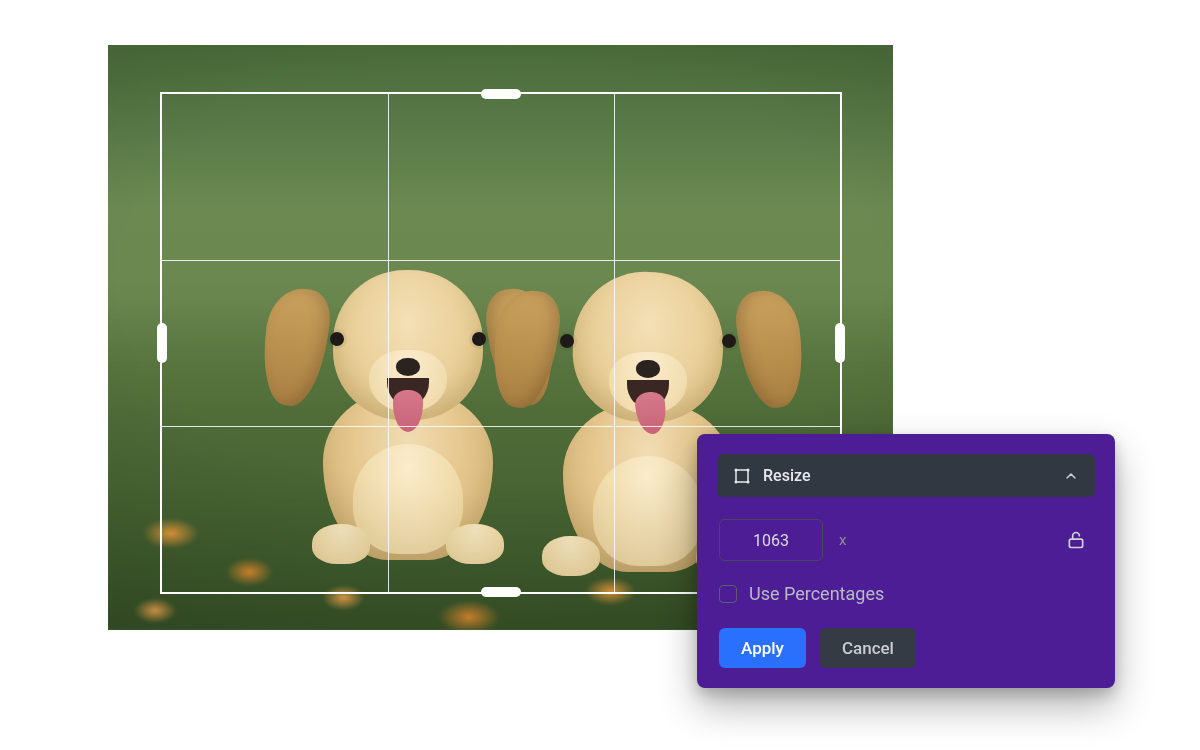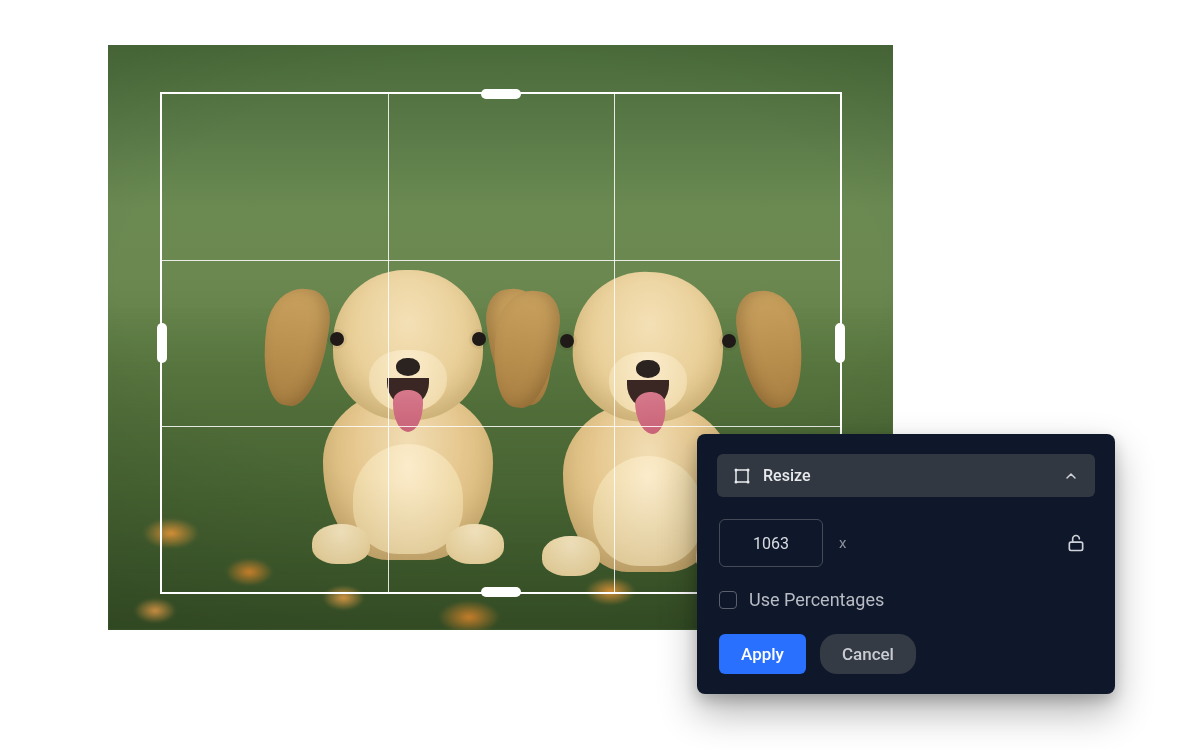--- a/index.html
+++ b/index.html
@@ -156,21 +156,21 @@
     .crop-handle.top { top: -5px; left: 50%; transform: translateX(-50%); width: 40px; height: 10px; }
     .crop-handle.bottom { bottom: -5px; left: 50%; transform: translateX(-50%); width: 40px; height: 10px; }
     .crop-handle.left { left: -5px; top: 50%; transform: translateY(-50%); width: 10px; height: 40px; }
     .crop-handle.right { right: -5px; top: 50%; transform: translateY(-50%); width: 10px; height: 40px; }
 
     .resize-panel {
       position: absolute;
       left: 697px;
       top: 434px;
       width: 418px;
-      background: #0f172a;
+      background: #4c1d95;
       border-radius: 8px;
       box-shadow: 0 18px 38px rgba(0,0,0,0.30), 0 6px 14px rgba(0,0,0,0.18);
       padding: 20px;
       color: #e4e6ea;
     }
     .panel-header {
       display: flex;
       align-items: center;
       justify-content: space-between;
       background: #323842;
@@ -190,21 +190,21 @@
     }
     .dimensions-row {
       display: flex;
       align-items: center;
       gap: 16px;
       margin-bottom: 22px;
       padding: 0 2px;
     }
     .dim-input {
       width: 104px;
-      height: 48px;
+      height: 42px;
       background: transparent;
       border: 1px solid #454b56;
       border-radius: 6px;
       color: #d9dce1;
       font-size: 16px;
       text-align: center;
       font-family: inherit;
       outline: none;
     }
     .dim-sep {
@@ -258,21 +258,20 @@
       align-items: center;
       justify-content: center;
     }
     .btn-primary {
       background: #2970ff;
       color: #fff;
     }
     .btn-secondary {
       background: #353b45;
       color: #c9ccd3;
-      border-radius: 17px;
     }
     .icon-svg { display:block; }
   </style>
 </head>
 <body>
 
 <div class="image-canvas">
   <div class="dog dog-left">
     <div class="body"></div>
     <div class="chest"></div>

